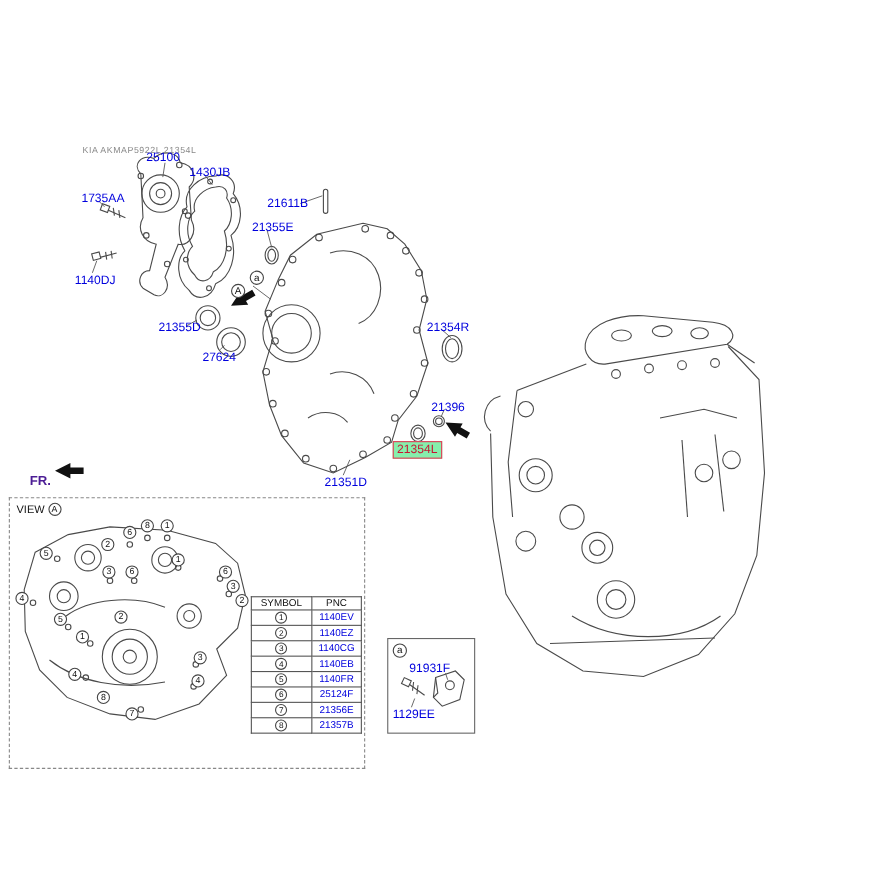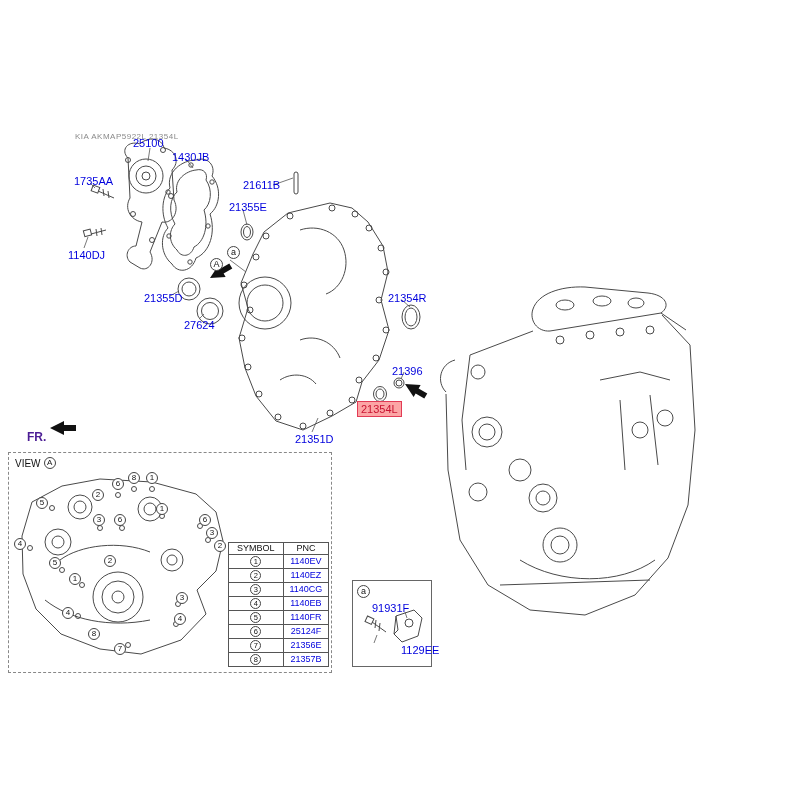--- a/index.html
+++ b/index.html
@@ -1,23 +1,23 @@
 <!DOCTYPE html>
 <html><head>
 <meta charset="utf-8">
 <style>
   * { box-sizing: border-box; }
   html,body { margin:0; padding:0; background:#fff; font-family:"Liberation Sans", sans-serif; }
   .page { position:relative; width:800px; height:800px; background:#fff; overflow:hidden; }
   .artwork { position:absolute; left:0; top:0; }
   .watermark { position:absolute; left:75px; top:132px; font-size:8px; color:#8a8a8a; letter-spacing:0.5px; }
   .part-label { position:absolute; font-size:11px; color:#0000dd; white-space:nowrap; cursor:pointer; line-height:1.1; }
-  .part-label.highlight { background:#fca5a5; border:1px solid #e23b55; color:#c81432; padding:1px 3px; }
+  .part-label.highlight { background:#86efac; border:1px solid #e23b55; color:#c81432; padding:1px 3px; }
   .fr-label { position:absolute; left:27px; top:430px; font-size:12px; font-weight:bold; color:#4c1d95; }
-  .view-box { position:absolute; left:8px; top:452px; width:324px; height:221px; border:1px dashed #888; }
+  .view-box { position:absolute; left:8px; top:452px; width:324px; height:247px; border:1px dashed #888; }
   .view-title { position:absolute; left:6px; top:4px; font-size:10px; color:#111; display:flex; align-items:center; gap:3px; }
   .circled { display:inline-flex; align-items:center; justify-content:center; width:12px; height:12px;
              border:1px solid #444; border-radius:50%; font-size:8px; color:#111; background:#fff; line-height:1; }
   .circled.abs { position:absolute; }
   .circled.letter { width:13px; height:13px; font-size:9px; }
   .symbol-table { position:absolute; left:228px; top:542px; border-collapse:collapse; background:#fff; }
   .symbol-table th, .symbol-table td { border:1px solid #555; font-size:9px; padding:1px 6px; text-align:center; height:11px; line-height:1;margin-left:36px; }
   .symbol-table th { font-weight:normal; padding:1px 8px; color:#111; }
   .symbol-table .circled { width:11px; height:11px; font-size:7.5px; }
   .pnc-cell { color:#0000dd; cursor:pointer; }
@@ -295,21 +295,21 @@
     <div class="part-label" style="left: 74px; top: 175px; color: rgb(0, 0, 221);">1735AA</div>
     <div class="part-label" style="left: 243px; top: 179px; color: rgb(0, 0, 221);">21611B</div>
     <div class="part-label" style="left: 229px; top: 201px; color: rgb(0, 0, 221);">21355E</div>
     <div class="part-label" style="left: 68px; top: 249px; color: rgb(0, 0, 221);">1140DJ</div>
     <div class="part-label" style="left: 144px; top: 292px; color: rgb(0, 0, 221);">21355D</div>
     <div class="part-label" style="left: 184px; top: 319px; color: rgb(0, 0, 221);">27624</div>
     <div class="part-label" style="left: 388px; top: 292px; color: rgb(0, 0, 221);">21354R</div>
     <div class="part-label" style="left: 392px; top: 365px; color: rgb(0, 0, 221);">21396</div>
     <div class="part-label" style="left: 295px; top: 433px; color: rgb(0, 0, 221);">21351D</div>
     <div class="part-label" style="left: 372px; top: 602px; color: rgb(0, 0, 221);">91931F</div>
-    <div class="part-label" style="left: 357px; top: 644px; color: rgb(0, 0, 221); margin-left: 44px;">1129EE</div>
+    <div class="part-label" style="left: 357px; top: 644px; color: rgb(0, 0, 221);">1129EE</div>
     <span class="circled abs" style="left: 112px; top: 478px;">6</span>
     <span class="circled abs" style="left: 128px; top: 472px;">8</span>
     <span class="circled abs" style="left: 146px; top: 472px;">1</span>
     <span class="circled abs" style="left: 92px; top: 489px;">2</span>
     <span class="circled abs" style="left: 36px; top: 497px;">5</span>
     <span class="circled abs" style="left: 93px; top: 514px;">3</span>
     <span class="circled abs" style="left: 114px; top: 514px;">6</span>
     <span class="circled abs" style="left: 156px; top: 503px;">1</span>
     <span class="circled abs" style="left: 199px; top: 514px;">6</span>
     <span class="circled abs" style="left: 206px; top: 527px;">3</span>

